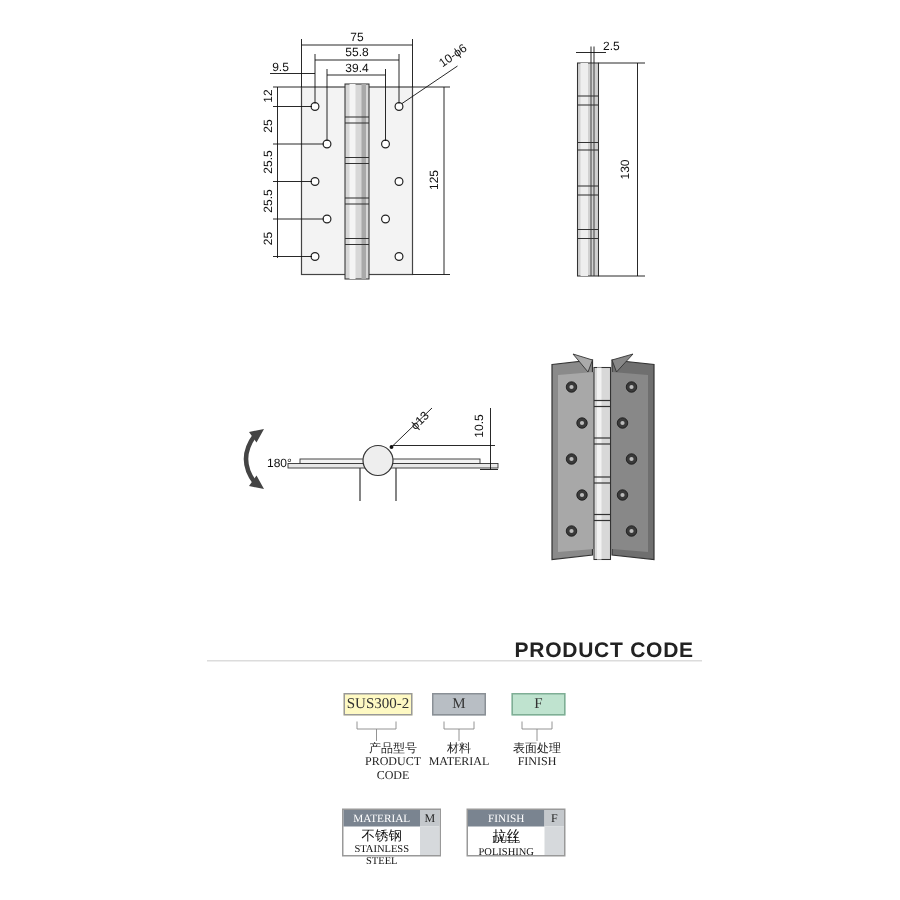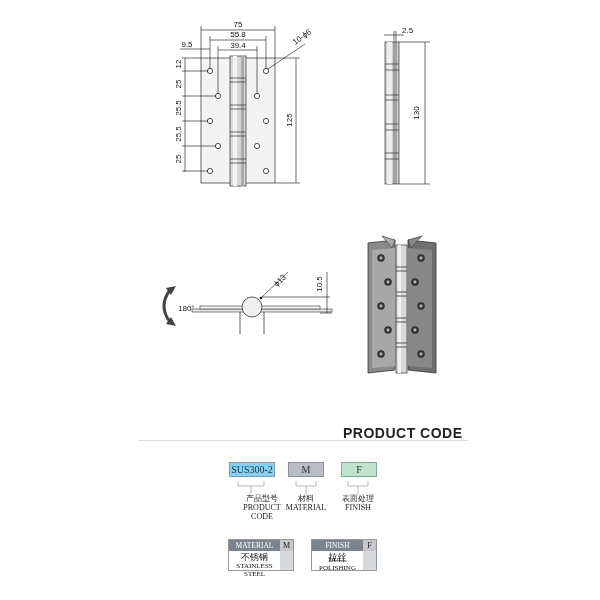--- a/index.html
+++ b/index.html
@@ -188,21 +188,21 @@
     <path d="M296 481 L296 486 L316 486 L316 481"></path>
       <line x1="306" y1="486" x2="306" y2="494"></line>
     <path d="M348 481 L348 486 L368 486 L368 481"></path>
       <line x1="358" y1="486" x2="358" y2="494"></line>
   </g>
 </svg>
 
 <div class="pc-title">PRODUCT CODE</div>
 <div class="pc-rule"></div>
 
-<div class="code-box" style="left:229px;top:462px;width:44px;border:1px solid #999;background:#7dd3fc;">SUS300-2</div>
+<div class="code-box" style="left:229px;top:462px;width:44px;border:1px solid #999;background:#fef9c3;">SUS300-2</div>
 <div class="code-box" style="left:288px;top:462px;width:34px;border:1px solid #8a9096;background:#b8bec4;">M</div>
 <div class="code-box" style="left:341px;top:462px;width:34px;border:1px solid #7fae95;background:#bfe3cf;">F</div>
 
 <div class="cap" style="left:232px;top:494px;width:60px;">
   <div>产品型号</div>
   <div>PRODUCT CODE</div>
 </div>
 <div class="cap" style="left:281px;top:494px;width:50px;">
   <div>材料</div>
   <div>MATERIAL</div>

